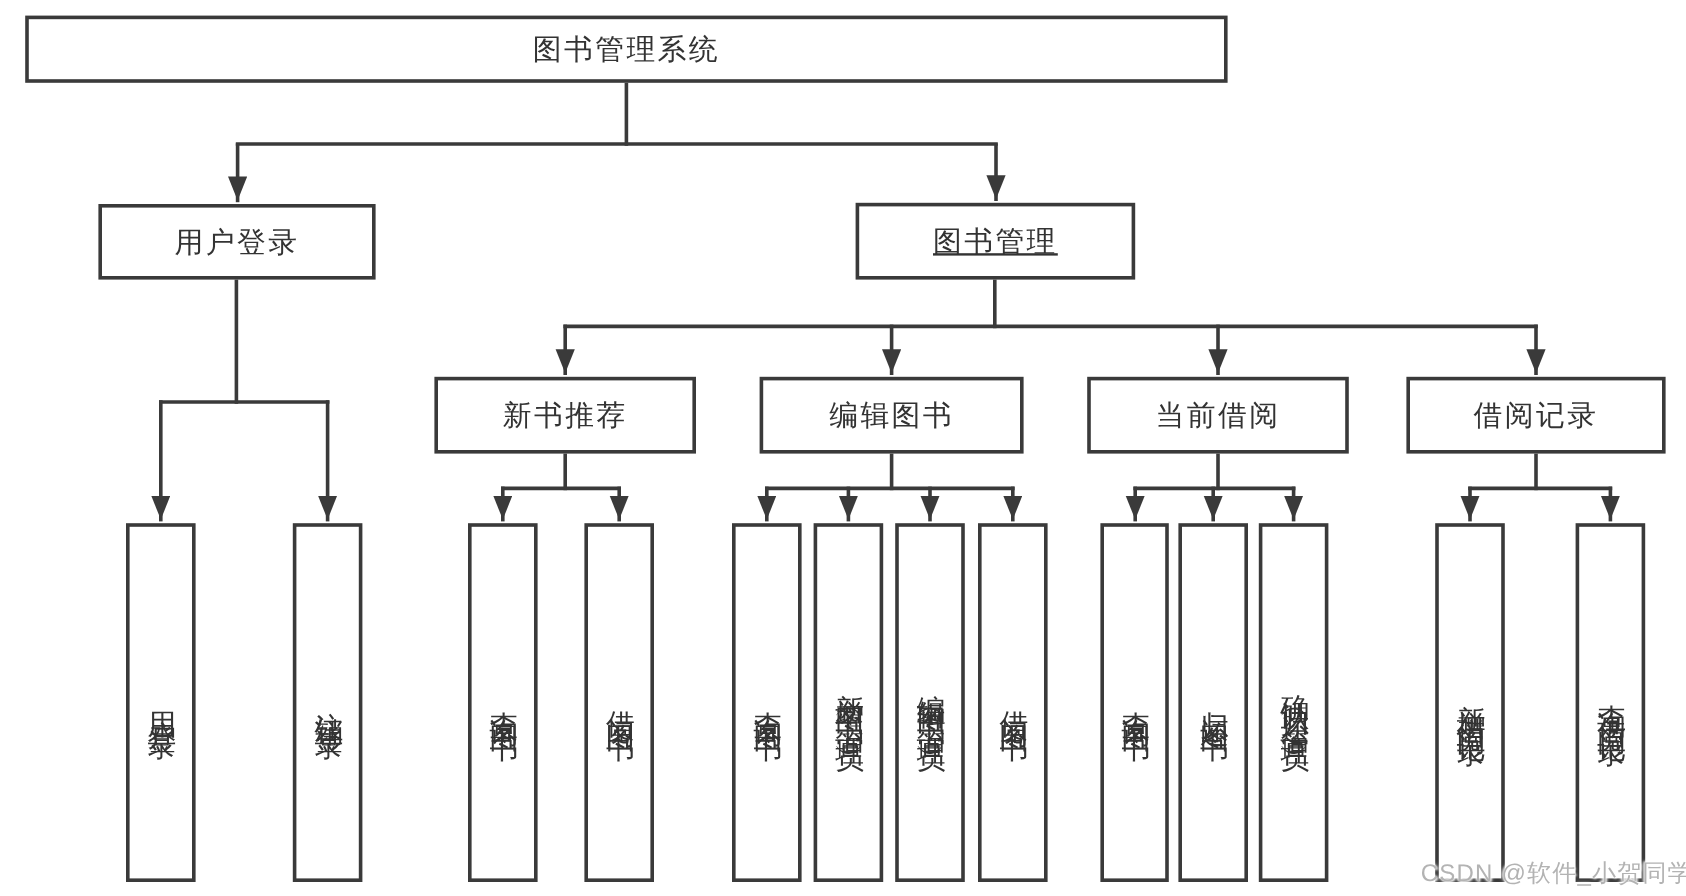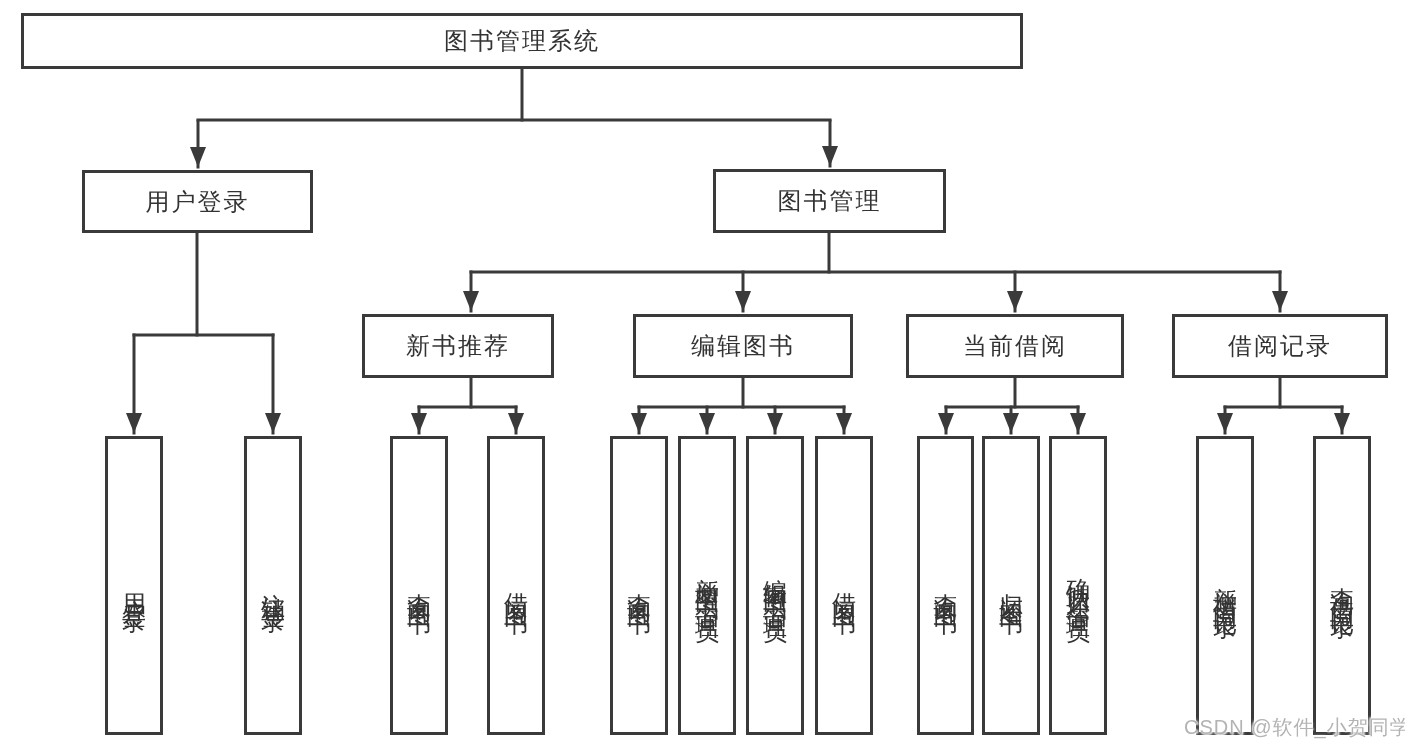--- a/index.html
+++ b/index.html
@@ -109,23 +109,23 @@
       <path d="M1280,378 V407"></path>
       <path d="M1225,407 H1342"></path>
       <path d="M1225,407 V433" marker-end="url(#arrow)"></path>
       <path d="M1342,407 V433" marker-end="url(#arrow)"></path>
     </g>
   </svg>
 
   <div class="node h" style="left:21px; top:13px; width:1002px; height:56px;">图书管理系统</div>
 
   <div class="node h" style="left:82px; top:170px; width:231px; height:63px;">用户登录</div>
-  <div class="node h" style="left:713px; top:169px; width:233px; height:64px;">图书管理</div>
+  <div class="node h" style="left:713px; top:169px; width:233px; height:64px;text-decoration:underline;">图书管理</div>
 
-  <div class="node h" style="left:362px; top:314px; width:192px; height:64px;">新书推荐</div>
+  <div class="node h" style="left:362px; top:314px; width:218px; height:64px;">新书推荐</div>
   <div class="node h" style="left:633px; top:314px; width:220px; height:64px;">编辑图书</div>
   <div class="node h" style="left:906px; top:314px; width:218px; height:64px;">当前借阅</div>
   <div class="node h" style="left:1172px; top:314px; width:216px; height:64px;">借阅记录</div>
 
   <div class="node" style="left:105px; top:436px; width:58px; height:299px;">
     <span class="vtext">用户登录</span>
   </div>
   <div class="node" style="left:244px; top:436px; width:58px; height:299px;">
     <span class="vtext">注销登录</span>
   </div>

